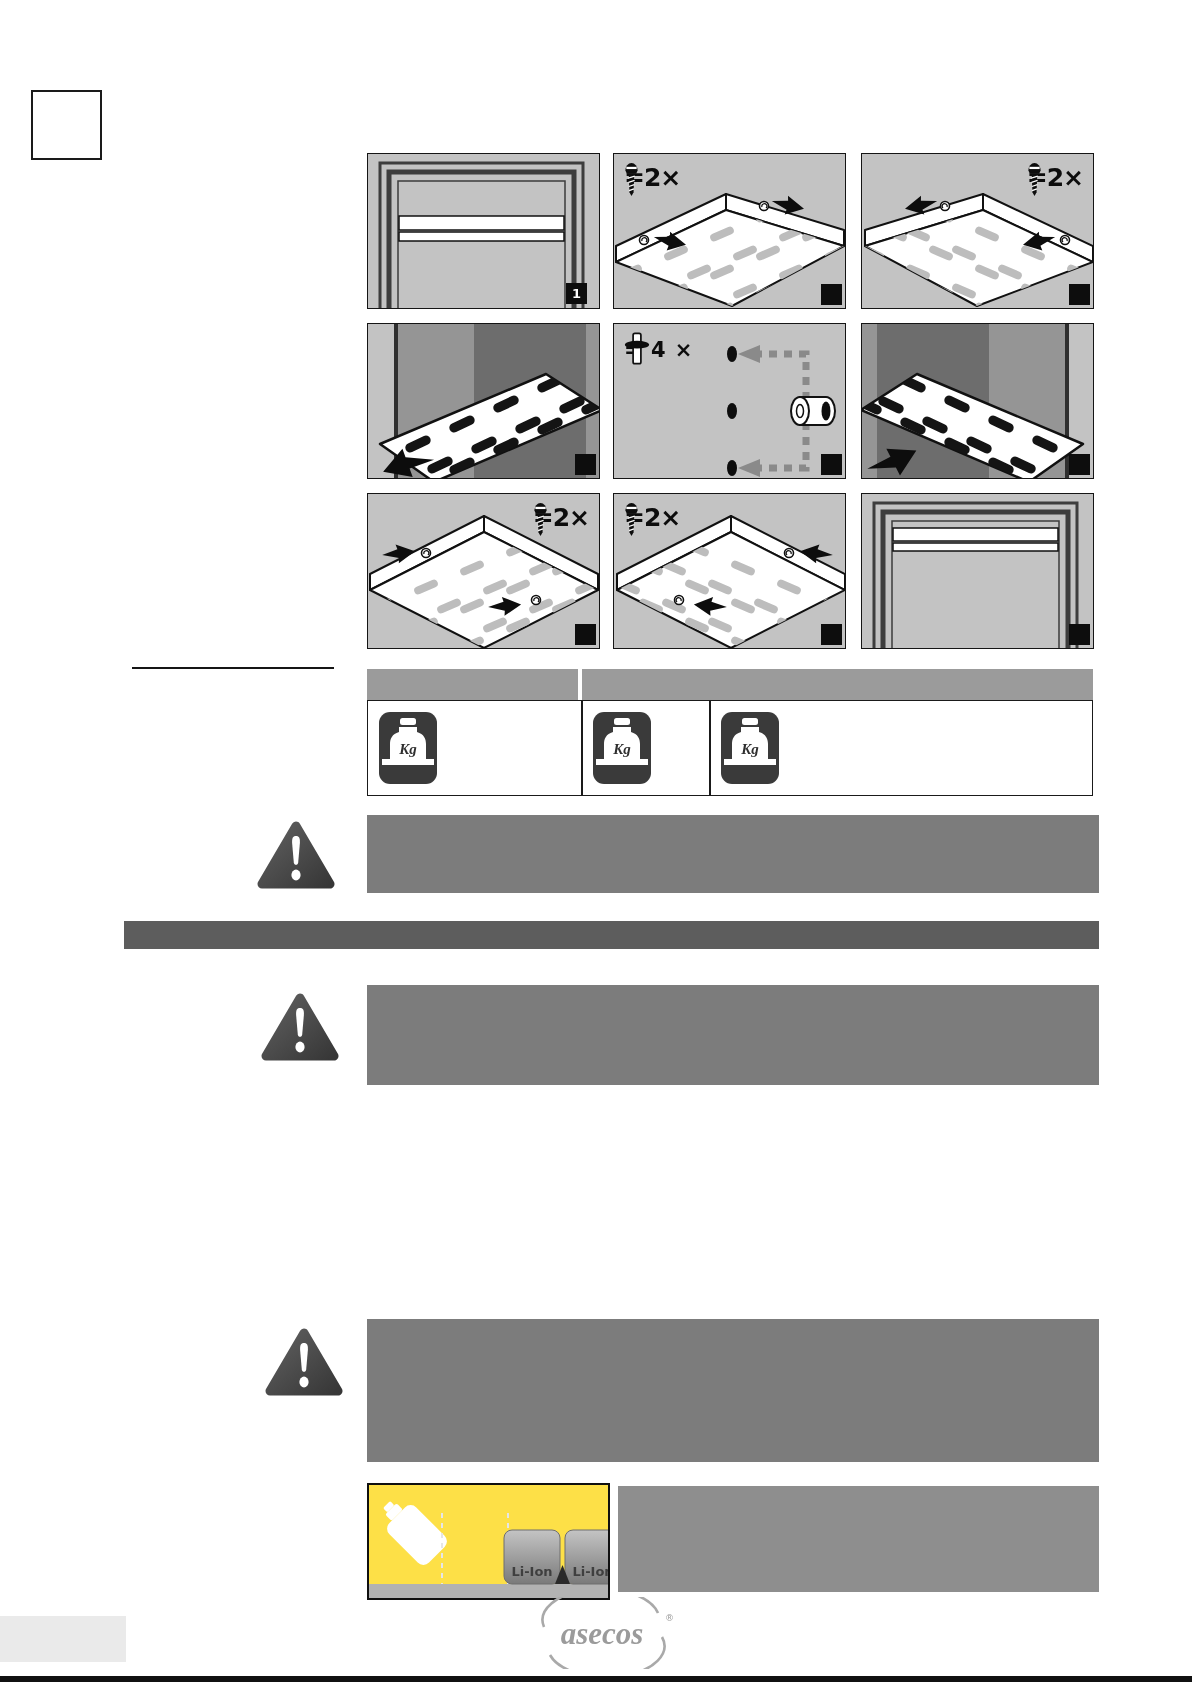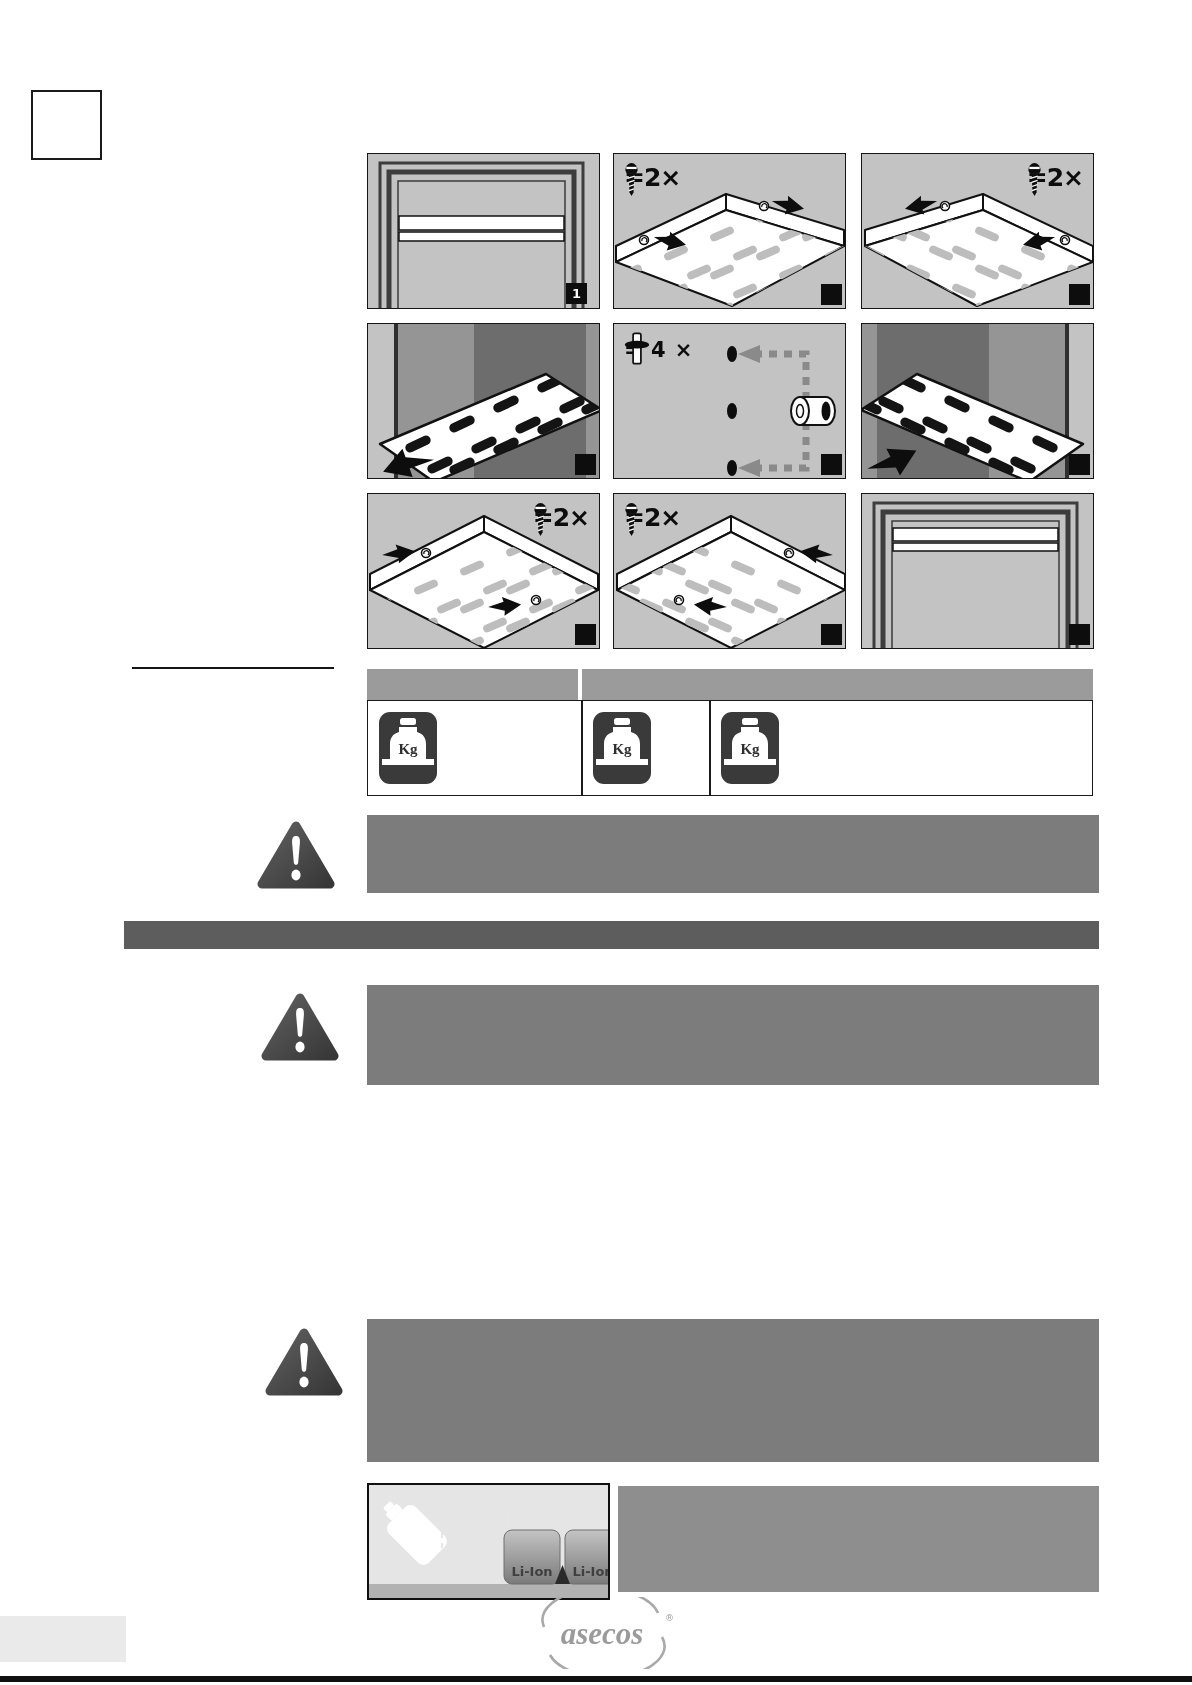--- a/index.html
+++ b/index.html
@@ -13,25 +13,25 @@
          color:#fff;display:flex;align-items:center;justify-content:center;
          font:700 13px "DejaVu Sans",sans-serif;}
   .plabel{position:absolute;top:7px;display:flex;align-items:flex-start;gap:4px;
           color:#0c0c0c;font:800 25px/1 "DejaVu Sans",sans-serif;}
   .plabel.left{left:10px}.plabel.right{right:10px}
   .plabel .txt{margin-top:4px;letter-spacing:-1px;}
   .plabel.small{font-size:21px}
   .plabel.small .txt{margin-top:9px;letter-spacing:1px;}
   .hdrcell{position:absolute;height:31px;background:#9b9b9b;}
   .tblbody{position:absolute;left:367px;top:700px;width:726px;height:96px;background:#fff;
-           border:1.6px solid #1a1a1a;box-sizing:border-box;}
+           border:1.6px solid #1a1a1a;box-sizing:border-box;font-style:italic;}
   .tblsep{position:absolute;top:0;width:1.6px;height:100%;background:#1a1a1a;}
   .graybar{position:absolute;background:#7c7c7c;}
   .kgicon{position:absolute;width:58px;height:72px;}
-  .fig{position:absolute;left:367px;top:1483px;width:243px;height:117px;background:#e5e5e5;
+  .fig{position:absolute;left:367px;top:1483px;width:243px;height:117px;background:#fde047;
        border:2px solid #101010;box-sizing:border-box;overflow:hidden;}
   .rule{position:absolute;background:#151515;}
 </style>
 </head>
 <body>
 
 <div id="page">
 
   <svg width="0" height="0" style="position:absolute" aria-hidden="true">
     <defs>

